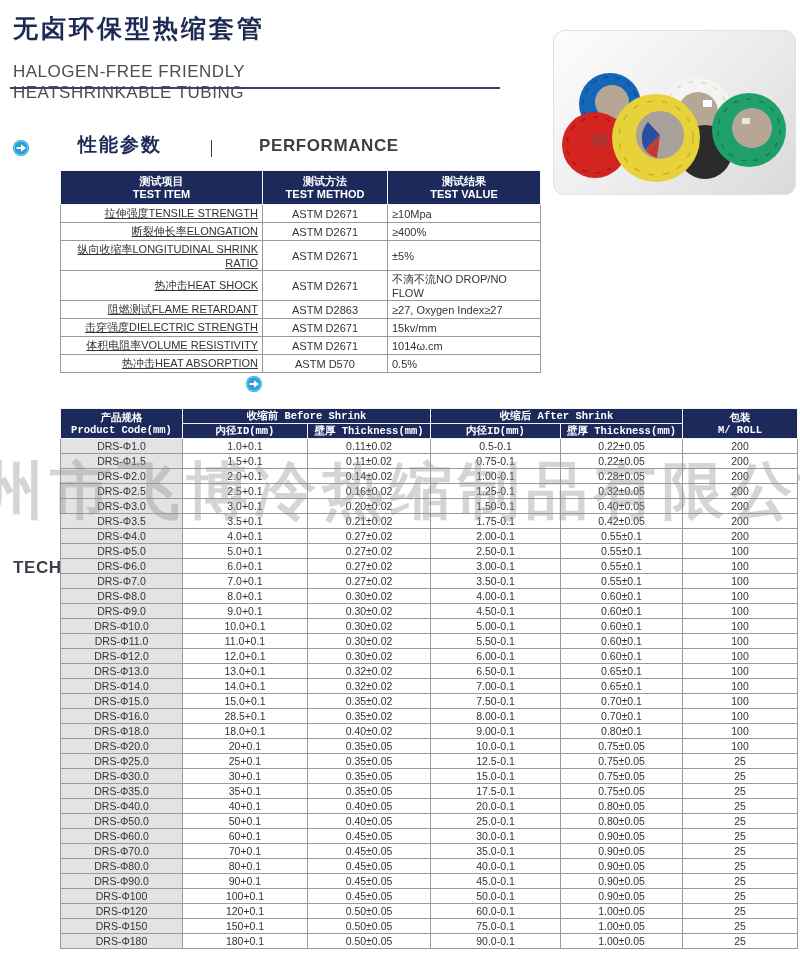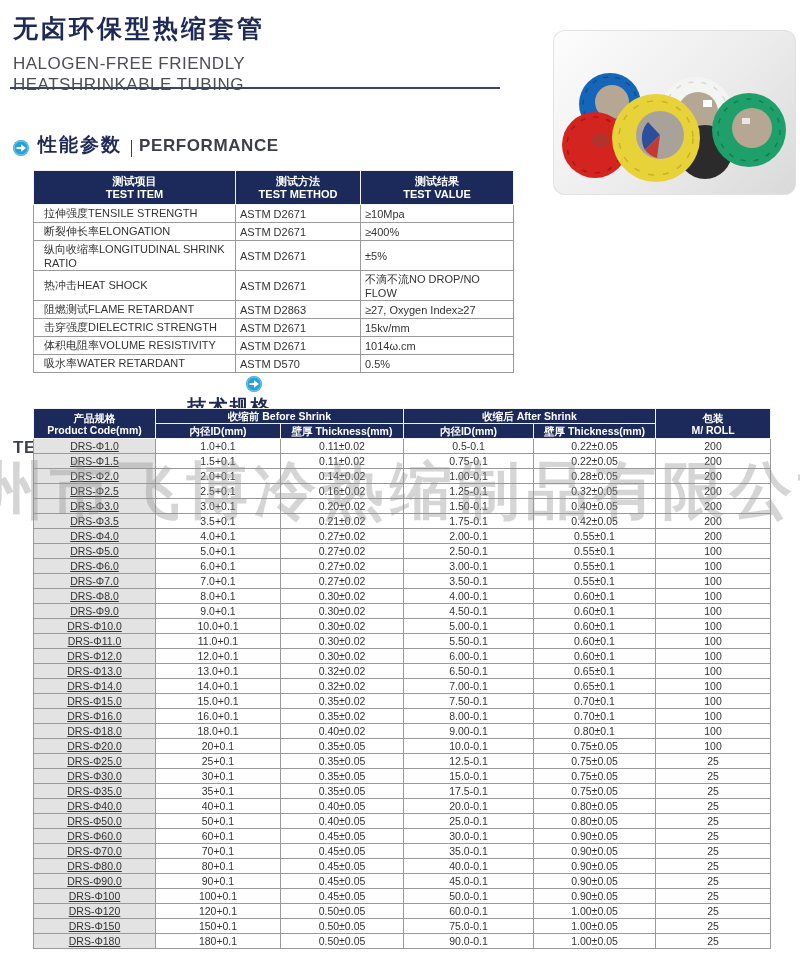--- a/index.html
+++ b/index.html
@@ -5,66 +5,66 @@
   * { margin:0; padding:0; box-sizing:border-box; }
   html,body { width:800px; }
   body {
     width:800px; height:971px; position:relative; background:#fff;
     font-family:"Liberation Sans", sans-serif; color:#333; overflow:hidden;
   }
   
   .title-block { position:absolute; left:13px; top:12px; }
   .page-title {
     color:#1e2a55; font-size:25px; font-weight:bold; letter-spacing:3px;
-    margin-bottom:8px; white-space:nowrap;
+    margin-bottom:16px; white-space:nowrap;
   }
   .subtitle {
     color:#4c4e54; font-size:17px; font-weight:400; letter-spacing:0.5px;
     line-height:21px; white-space:nowrap;
   }
   .title-rule {
     position:absolute; left:10px; top:87px; width:490px; height:2px;
     background:#3a4563;
   }
   
   .product-photo {
     position:absolute; left:553px; top:30px; width:243px; height:165px;
     border-radius:12px; overflow:hidden;
     background:linear-gradient(135deg,#fdfdfd 0%,#ececec 55%,#d9d9d9 100%);
     box-shadow:0 0 0 1px #e2e2e2 inset;
   }
   
-  .section-header { position:absolute; left:13px; display:flex; align-items:flex-end; }
+  .section-header { position:absolute; left:13px; display:flex; align-items:flex-end;gap:40px; }
   .section-header .icon { width:16px; height:16px; margin-right:9px; margin-bottom:2px; }
   .sec-cn { color:#1e2a55; font-size:19px; font-weight:bold; letter-spacing:2px; }
   .sec-divider { width:1px; height:17px; background:#3c3f47; margin:0 7px 1px 9px; }
   .sec-en { color:#3c3f47; font-size:17px; font-weight:bold; letter-spacing:0.6px; margin-bottom:2px; }
   #sec-performance { top:132px; }
   #sec-specs { top:376px;flex-direction:column; }
   
-  table { border-collapse:collapse; table-layout:fixed; }
+  table { border-collapse:collapse; table-layout:fixed;margin-left:27px; }
   th {
     background:#1b2a5a; color:#fff; font-weight:bold;
     border:1px solid #f2f2f2; text-align:center; vertical-align:middle;
   }
   td { border:1px solid #9a9a9a; background:#fff; vertical-align:middle; }
   
   .perf-table { position:absolute; left:33px; top:170px; width:480px; }
   .perf-table th { height:34px; font-size:11px; line-height:13px; }
   .perf-table td { height:17px; font-size:11px; padding:1px 4px; }
-  .perf-table td:nth-child(1) { text-align:left; padding-left:10px; }
-  .perf-table td:nth-child(2) { text-align:left; }
+  .perf-table td:nth-child(1) { text-align:right; padding-left:10px;text-decoration:underline; }
+  .perf-table td:nth-child(2) { text-align:center; }
   .perf-table td:nth-child(3) { text-align:left; }
   
   .spec-table { position:absolute; left:33px; top:408px; width:737px; }
-  .spec-table th { font-size:10.5px; height:15px; line-height:12px; padding:0 2px; }
+  .spec-table th { font-size:10.5px; height:15px; line-height:12px; padding:0 2px;font-family:Liberation Mono, monospace; }
   .spec-table td {
     height:15px; font-size:10.5px; text-align:center; padding:0 2px; line-height:13px;
   }
-  .spec-table td:nth-child(1) { background:#e3e3e3;text-decoration:underline; }
+  .spec-table td:nth-child(1) { background:#e3e3e3; }
   .th-2line { height:30px; }
   
   .watermark {
     position:absolute; left:-18px; top:452px; width:840px; height:78px;
     font-size:62px; font-weight:bold; color:rgba(145,145,145,0.38);
     letter-spacing:6px; white-space:nowrap; overflow:hidden;
     pointer-events:none; z-index:5; line-height:78px;
   }
 </style>
 </head>
@@ -183,21 +183,21 @@
         <td>击穿强度DIELECTRIC STRENGTH</td>
         <td>ASTM D2671</td>
         <td>15kv/mm</td>
       </tr>
       <tr>
         <td>体积电阻率VOLUME RESISTIVITY</td>
         <td>ASTM D2671</td>
         <td>1014ω.cm</td>
       </tr>
       <tr>
-        <td>吸水率WATER RETARDANT</td>
+        <td>热冲击HEAT ABSORPTION</td>
         <td>ASTM D570</td>
         <td>0.5%</td>
       </tr>
     </tbody>
 </table>
 
 <div class="section-header" id="sec-specs">
   <svg class="icon" viewBox="0 0 16 16">
     <circle cx="8" cy="8" r="8" fill="#2b9fd8"></circle>
     <circle cx="8" cy="8" r="7" fill="none" stroke="#7fd0f0" stroke-width="1"></circle>
@@ -377,21 +377,21 @@
       <tr>
         <td>DRS-Φ15.0</td>
         <td>15.0+0.1</td>
         <td>0.35±0.02</td>
         <td>7.50-0.1</td>
         <td>0.70±0.1</td>
         <td>100</td>
       </tr>
       <tr>
         <td>DRS-Φ16.0</td>
-        <td>16.0+0.1</td>
+        <td>28.5+0.1</td>
         <td>0.35±0.02</td>
         <td>8.00-0.1</td>
         <td>0.70±0.1</td>
         <td>100</td>
       </tr>
       <tr>
         <td>DRS-Φ18.0</td>
         <td>18.0+0.1</td>
         <td>0.40±0.02</td>
         <td>9.00-0.1</td>

